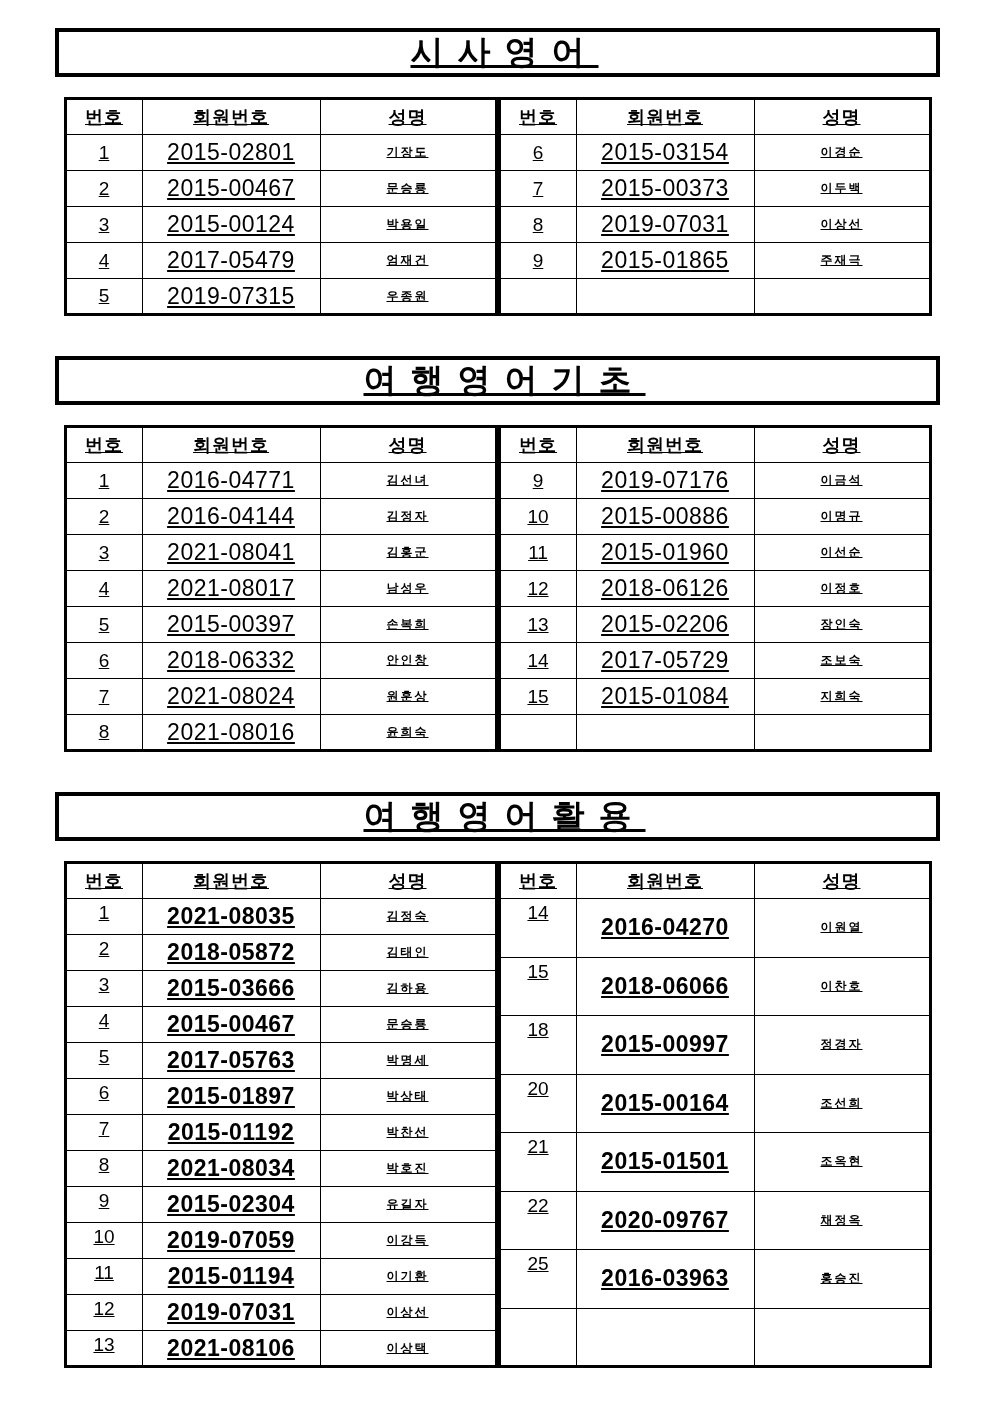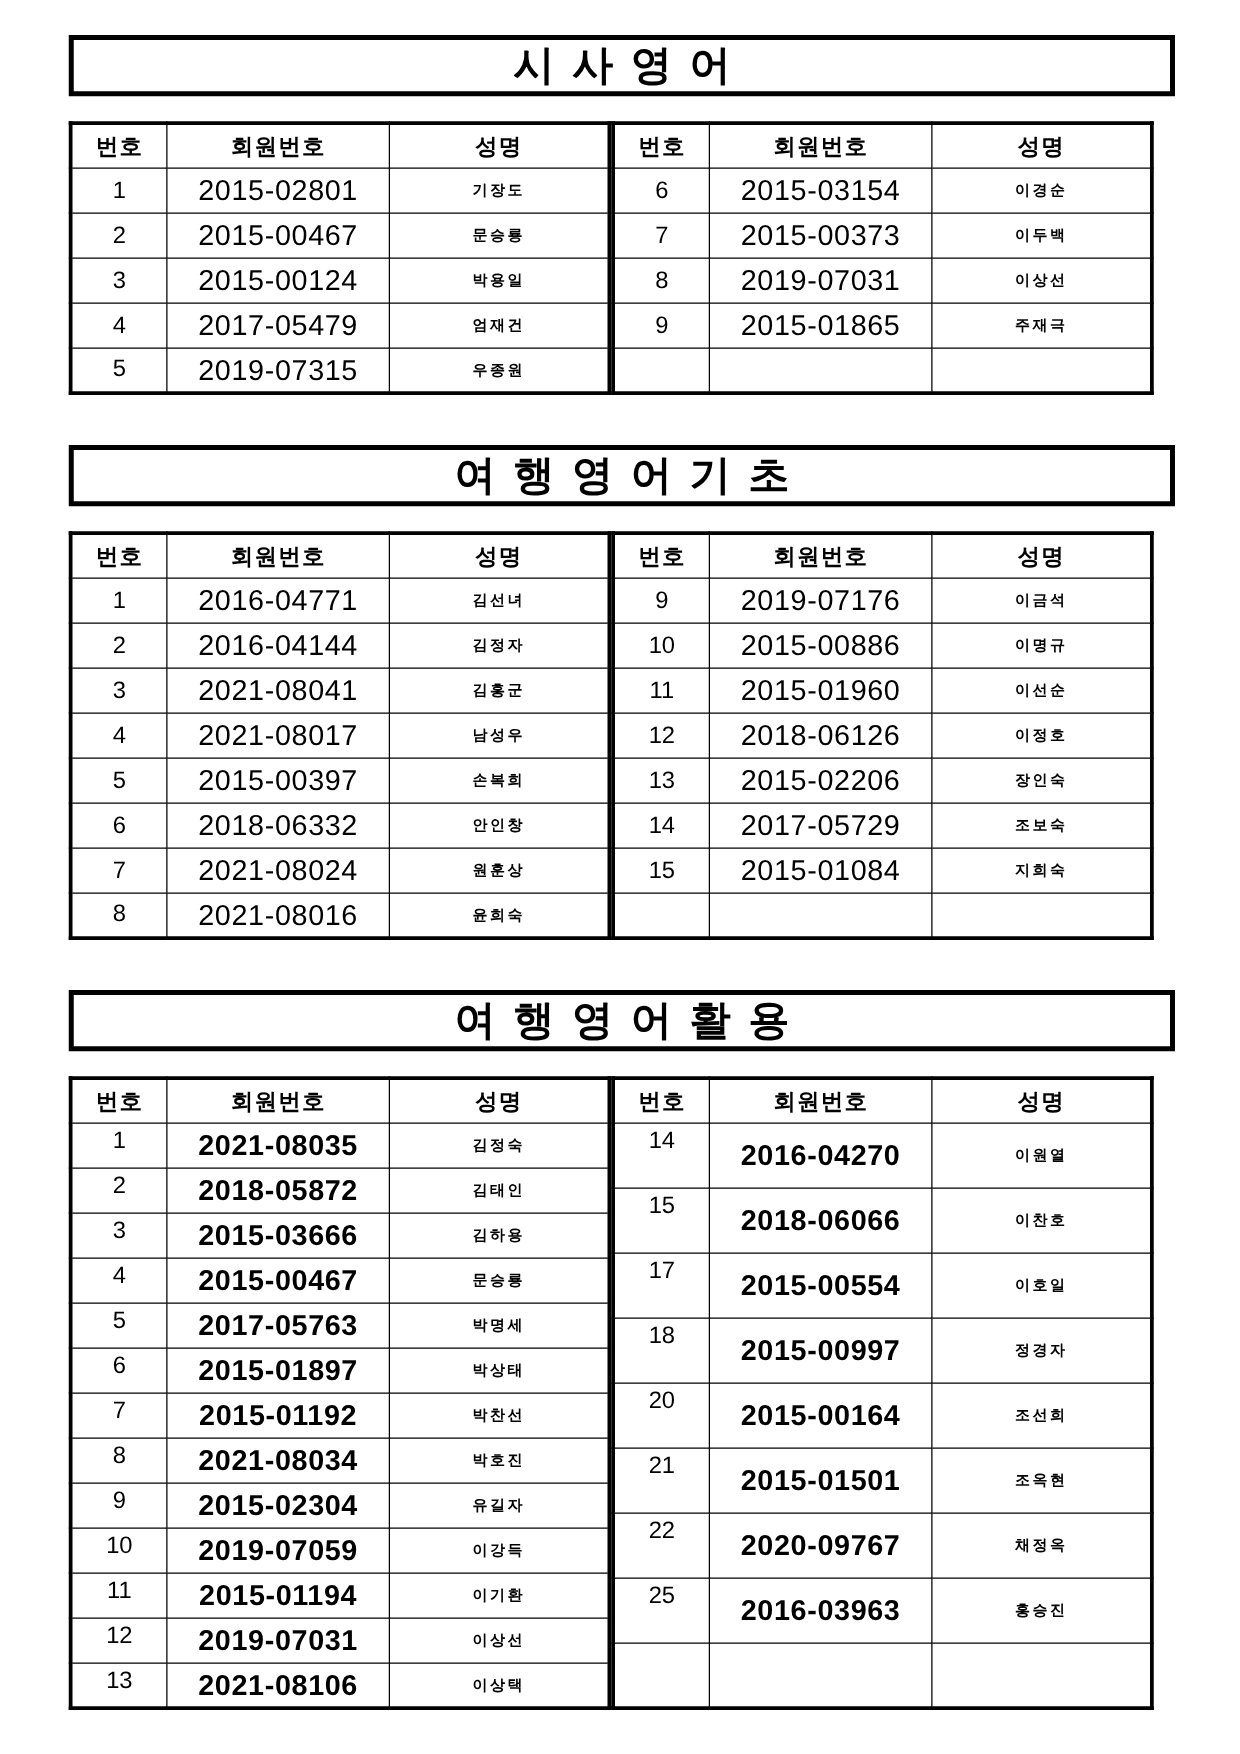--- a/index.html
+++ b/index.html
@@ -6,34 +6,35 @@
   html, body {
     width: 992px; height: 1403px;
     background: #ffffff;
     color: #000000;
     font-family: "Liberation Sans", "DejaVu Sans", sans-serif;
     overflow: hidden;
   }
   .page {
     width: 984px; height: 1403px;
     padding: 28px 52px 0 55px;
+    text-decoration: underline;
   }
   .title-box {
     width: 885px; height: 49px;
     border: 4px solid #000;
     display: flex; align-items: center; justify-content: center;
     margin-bottom: 15px;
   }
   .title-box span {
     font-size: 33px; font-weight: 700;
     letter-spacing: 14px; margin-right: -14px;
     white-space: nowrap;
   }
   .section-tables {
-    display: flex; justify-content: flex-start;
+    display: flex; justify-content: center;
     width: 885px;
     margin-bottom: 40px;
     margin-top: 20px;
   }
   table.roster {
     border-collapse: collapse;
     border: 3px solid #000;
     width: 431px;
     table-layout: fixed;
     background: #fff;
@@ -371,25 +372,20 @@
             <td class="cell-no">14</td>
             <td class="cell-id">2016-04270</td>
             <td class="cell-name">이원열</td>
           </tr>
           <tr>
             <td class="cell-no">15</td>
             <td class="cell-id">2018-06066</td>
             <td class="cell-name">이찬호</td>
           </tr>
           <tr>
-            <td class="cell-no">17</td>
-            <td class="cell-id">2015-00554</td>
-            <td class="cell-name">이호일</td>
-          </tr>
-          <tr>
             <td class="cell-no">18</td>
             <td class="cell-id">2015-00997</td>
             <td class="cell-name">정경자</td>
           </tr>
           <tr>
             <td class="cell-no">20</td>
             <td class="cell-id">2015-00164</td>
             <td class="cell-name">조선희</td>
           </tr>
           <tr>

